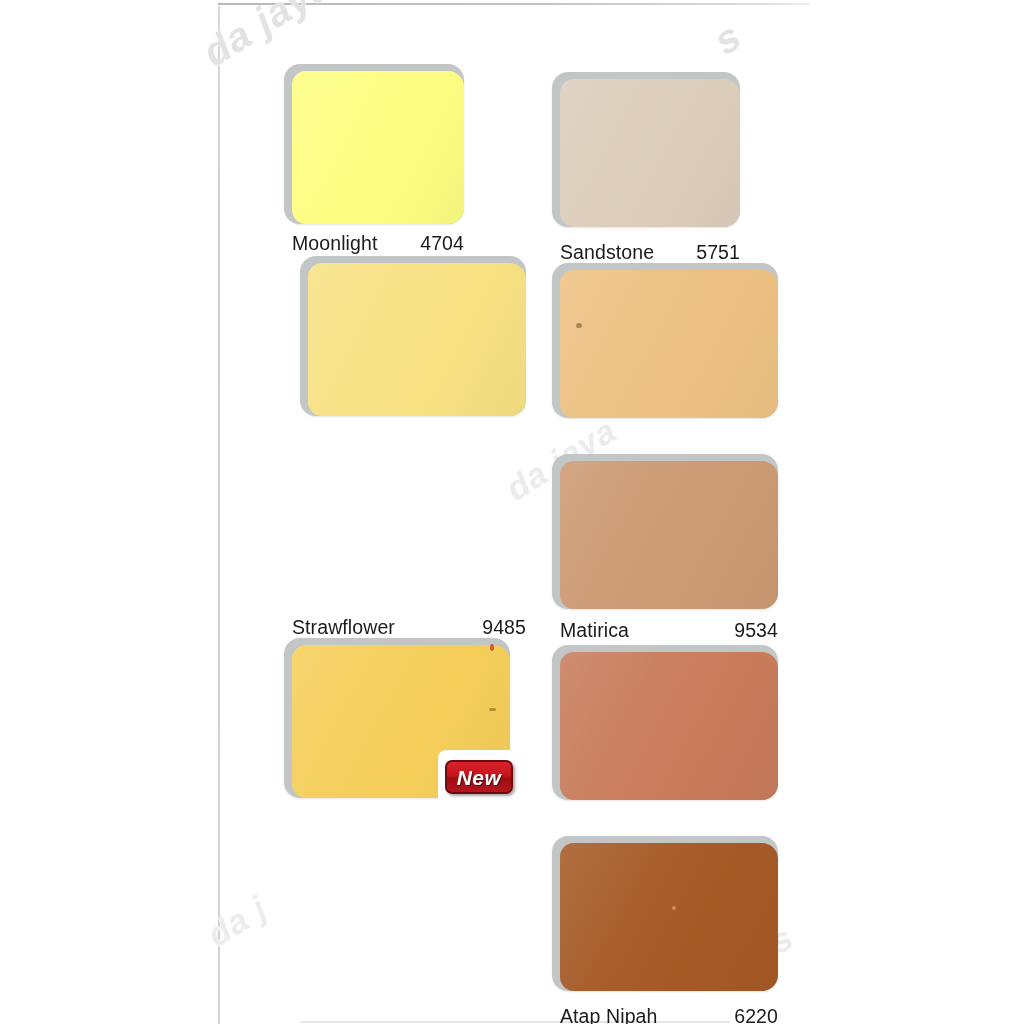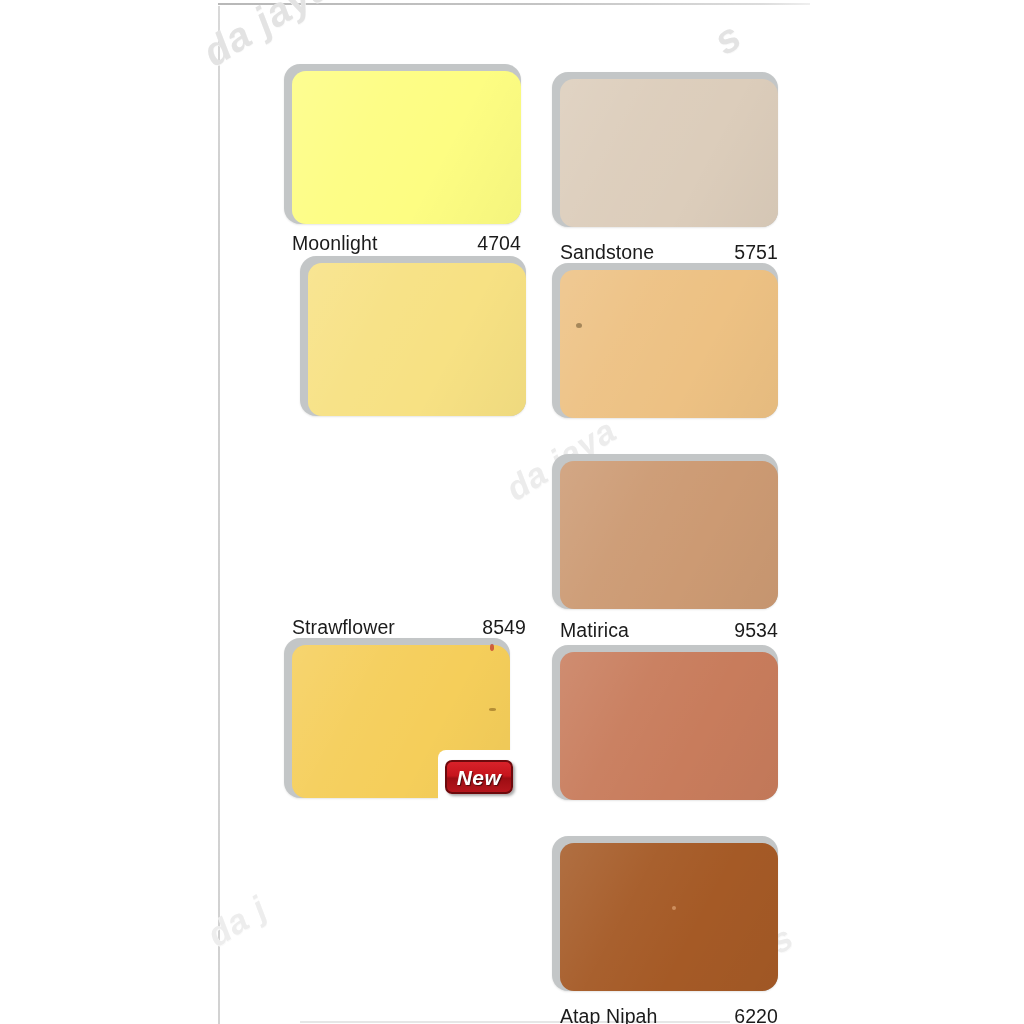--- a/index.html
+++ b/index.html
@@ -175,58 +175,58 @@
   <div class="page-edge-vertical"></div>
   <div class="page-edge-top"></div>
   <div class="page-edge-bottom-hint"></div>
 
   <div class="watermark wm-1">da jaya</div>
   <div class="watermark wm-2">s</div>
   <div class="watermark wm-3">da jaya</div>
   <div class="watermark wm-4">da j</div>
   <div class="watermark wm-5">s</div>
 
-  <div class="swatch-cell" style="left:284px; top:64px; width:237px; height:160px;">
+  <div class="swatch-cell" style="left:284px; top:64px; width:180px; height:160px;">
     <div class="chip-wrap">
       <div class="chip-shadow" style="background: rgb(195, 198, 199);"></div>
       <div class="chip" style="background:#fdfd82;"></div>
     </div>
     <div class="chip-label-row" style="top:168px;">
       <span class="chip-name">Moonlight</span>
       <span class="chip-code">4704</span>
     </div>
   </div>
 
   <div class="swatch-cell" style="left:284px; top:256px; width:226px; height:160px;padding-left:16px;">
     <div class="chip-wrap">
       <div class="chip-shadow" style="background: rgb(195, 198, 199);"></div>
       <div class="chip" style="background:#f7e183;"></div>
     </div>
     <div class="chip-label-row" style="top:360px;">
       <span class="chip-name">Strawflower</span>
-      <span class="chip-code">8549</span>
+      <span class="chip-code">9485</span>
     </div>
   </div>
 
   <div class="swatch-cell" style="left:284px; top:638px; width:226px; height:160px;">
     <div class="chip-wrap">
       <div class="chip-shadow" style="background: rgb(195, 198, 199);"></div>
       <div class="chip" style="background:#f5ce5a;"></div>
       <div class="speck" style="left:205px; top:70px; width:7px; height:3px; background:#a07a2a; border-radius:40%;"></div>
       <div class="speck" style="left:206px; top:6px; width:4px; height:7px; background:#c23a30; border-radius:40%;"></div>
 
       <div class="new-notch" style="left:154px; top:112px; width:80px; height:52px;"></div>
       <div class="new-badge" style="left:161px; top:122px; width:68px; height:34px;">
         <span>New</span>
       </div>
     </div>
 
   </div>
 
-  <div class="swatch-cell" style="left:552px; top:72px; width:226px; height:155px;">
+  <div class="swatch-cell" style="left:552px; top:72px; width:188px; height:155px;">
     <div class="chip-wrap">
       <div class="chip-shadow" style="background: rgb(195, 198, 199);"></div>
       <div class="chip" style="background:#dccdbb;"></div>
     </div>
     <div class="chip-label-row" style="top:169px;">
       <span class="chip-name">Sandstone</span>
       <span class="chip-code">5751</span>
     </div>
   </div>
 

